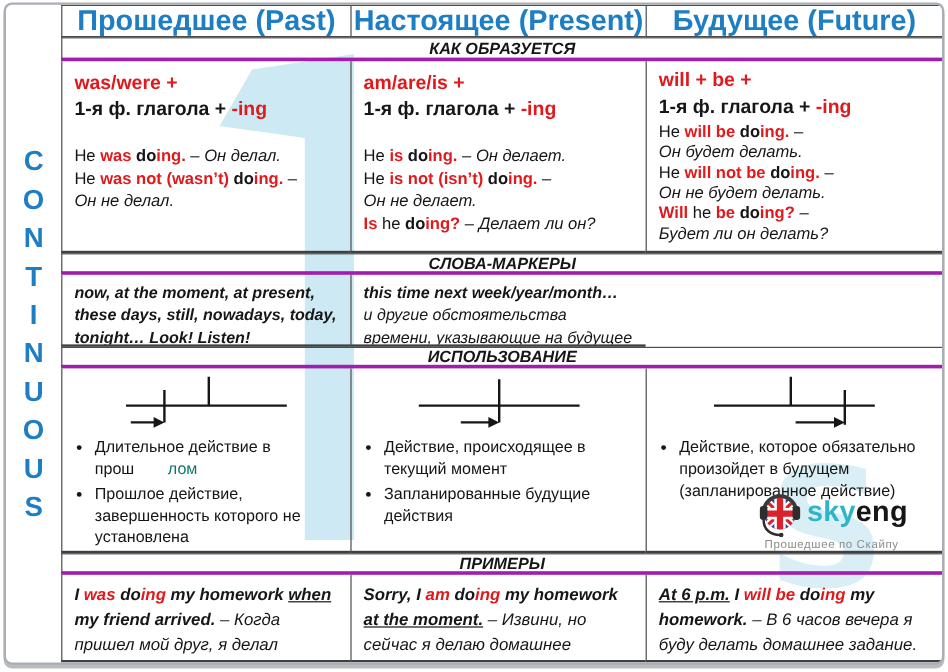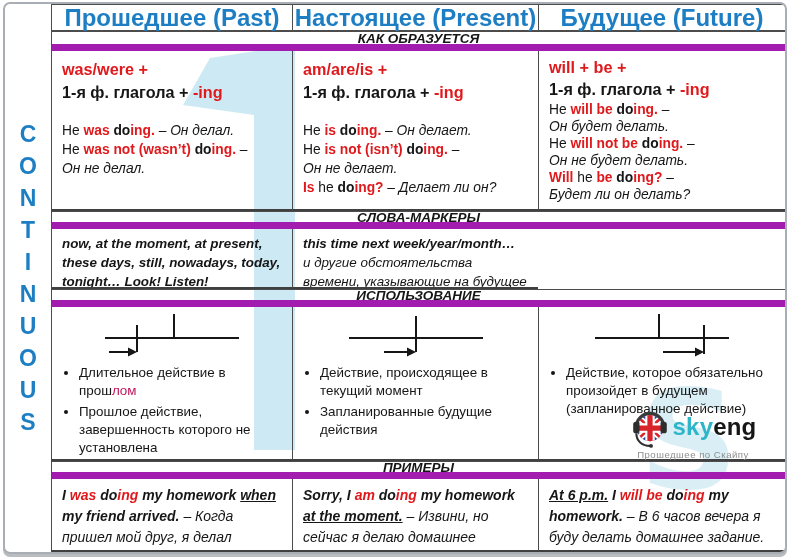--- a/index.html
+++ b/index.html
@@ -11,36 +11,36 @@
   .wmS{position:absolute;z-index:0;left:634px;top:368px;font-size:138px;line-height:1;
     font-weight:bold;color:#d9eff5;font-family:"DejaVu Sans",sans-serif;pointer-events:none;}
   
   .grid{position:absolute;inset:0;z-index:1;display:grid;
     grid-template-columns:46px 241px 246px 1fr;
     grid-template-rows:27px 20px 160px 18px 60px 18px 154px 18px 1fr;}
   .rail{grid-column:1;grid-row:1/-1;display:flex;flex-direction:column;align-items:center;
     justify-content:center;gap:9px;color:#1e7ec4;font-weight:bold;font-size:23px;line-height:1;}
   .hcell{border-left:1px solid #4c4c4c;border-bottom:1px solid #4c4c4c;border-top:1px solid #4c4c4c;
     display:flex;align-items:center;justify-content:center;color:#1e7ec4;font-weight:bold;font-size:24px;}
-  .band{grid-column:2/5;border-left:1px solid #4c4c4c;border-bottom:7px solid #a21caf;
+  .band{grid-column:2/5;border-left:1px solid #4c4c4c;border-bottom:3px solid #a21caf;
     border-top:1px solid #4c4c4c;display:flex;align-items:center;justify-content:center;
     font-weight:bold;font-style:italic;font-size:13.5px;}
   .cell{border-left:1px solid #4c4c4c;border-bottom:2px solid #404040;overflow:hidden;background:transparent;}
   .form{padding:7px 10px 0 10px;font-size:13.8px;}
   .form .ln{line-height:1.36;}
   .tight{padding-top:5px;}
   .tight .ln{line-height:1.24;}
   .c-f{font-size:16.2px;line-height:1.38;}
   .c-r{color:#e0191c;font-weight:bold;}
   .c-b{font-weight:bold;}
   .c-i{font-style:italic;}
   .c-bi{font-weight:bold;font-style:italic;}
   .c-ri{color:#e0191c;font-weight:bold;font-style:italic;}
   .c-u{text-decoration:underline;}
-  .c-t{color:#be185d;}
+  .c-t{color:#0f766e;margin-left:28px;}
   .mark{padding:5px 10px;font-size:13.4px;}
   .mark p{margin:0;white-space:pre-wrap;line-height:1.42;}
   .use{padding:3px 8px;}
   .tl{display:block;margin:2px auto 0 auto;}
   .use ul{margin:6px 0 0 4px;padding-left:15px;}
   .use li{font-size:13.4px;line-height:1.34;margin-bottom:3px;}
   .ex{padding:6px 10px;font-size:14px;line-height:1.5;}
   
   .logo{position:absolute;z-index:2;left:606px;top:402px;width:164px;text-align:center;}
   .logorow{display:flex;align-items:center;justify-content:center;gap:3px;}

